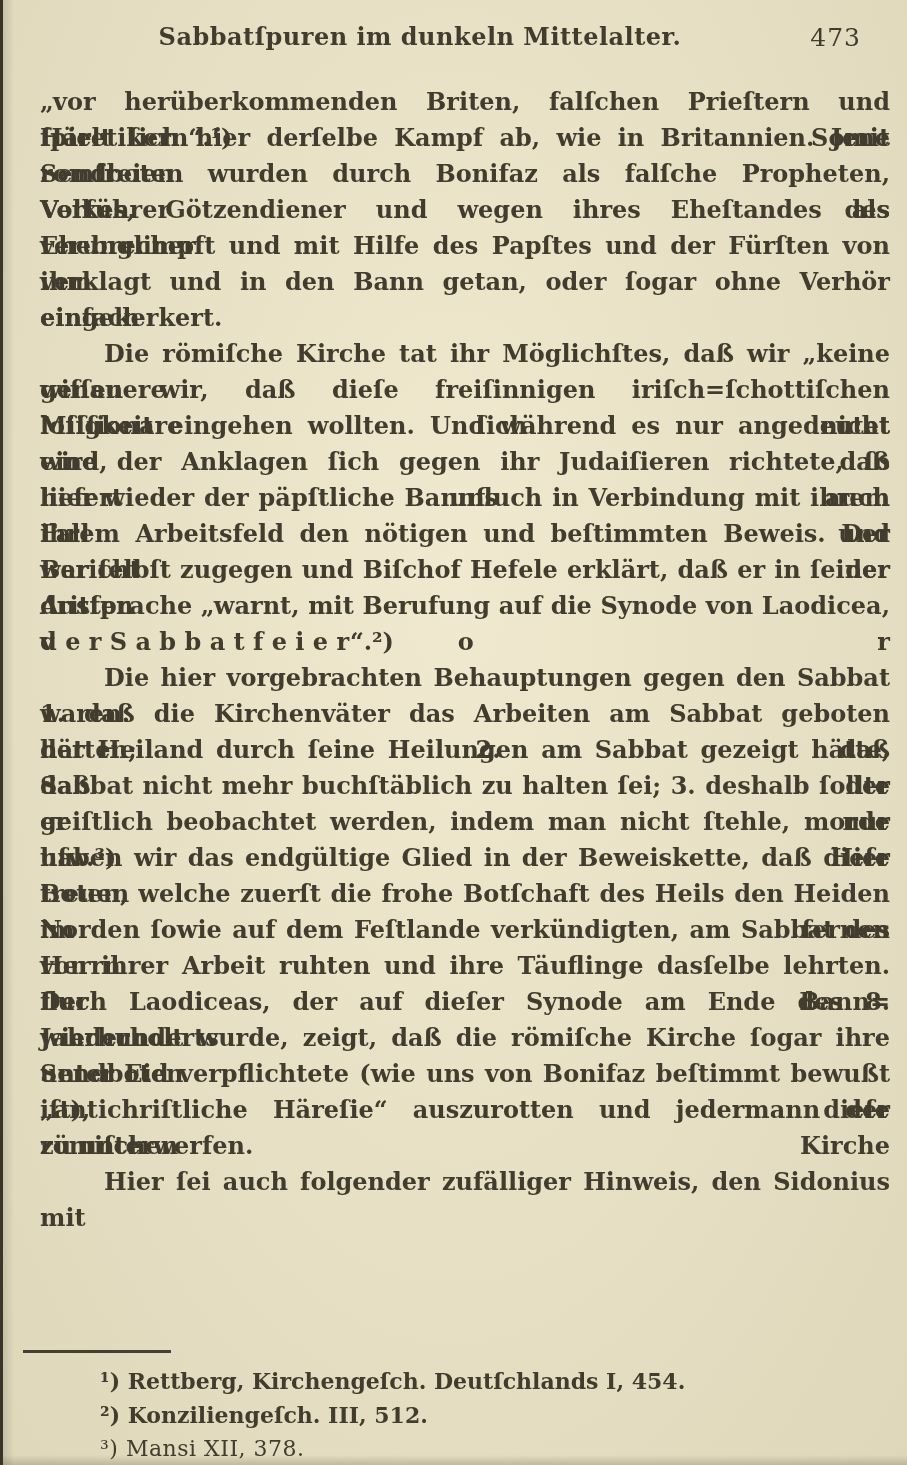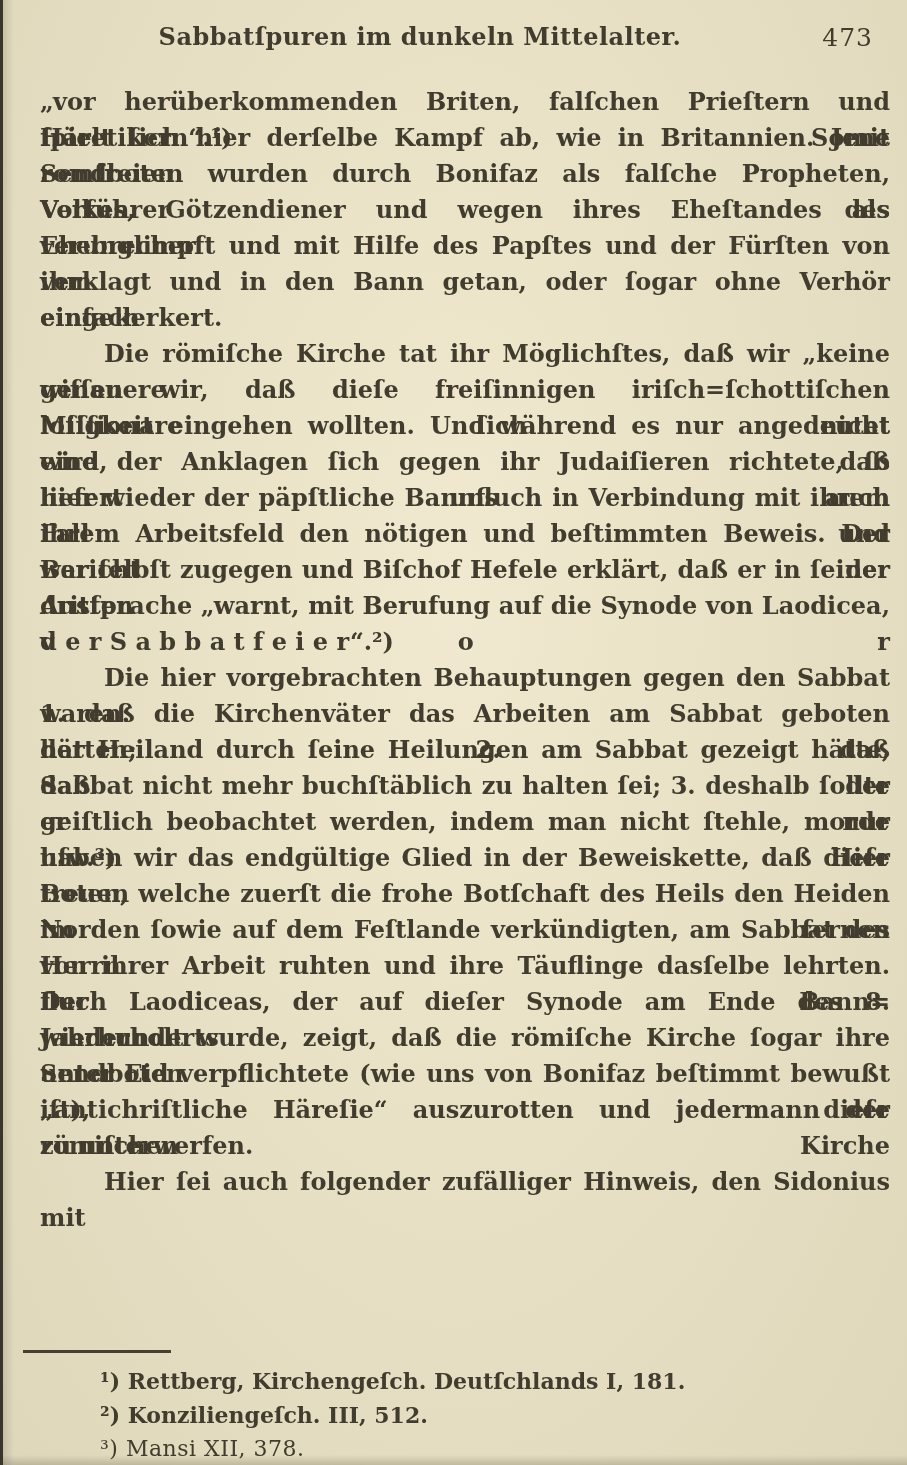--- a/index.html
+++ b/index.html
@@ -18,21 +18,21 @@
   }
   .edge-left{position:absolute;left:0;top:0;bottom:0;width:3px;background:#3a352a;}
   .header{
     position:absolute;top:22px;left:30px;width:850px;height:34px;
   }
   .header-title{
     position:absolute;left:0;right:70px;text-align:center;
     font-size:24px;font-weight:bold;letter-spacing:0.5px;
   }
   .page-number{
-    position:absolute;right:7px;top:1px;
+    position:absolute;right:19px;top:1px;
     font-size:25px;font-weight:normal;letter-spacing:1px;
   }
   .body-text{
     position:absolute;top:84px;left:40px;width:850px;
   }
   .line{
     font-size:24px;font-weight:bold;
     line-height:36px;height:36px;
     text-align:justify;text-align-last:justify;
     white-space:normal;
@@ -91,16 +91,16 @@
     <div class="line">fluch Laodiceas, der auf dieſer Synode am Ende des 8. Jahrhunderts</div>
     <div class="line">wiederholt wurde, zeigt, daß die römiſche Kirche ſogar ihre Sendboten</div>
     <div class="line">unter Eid verpflichtete (wie uns von Bonifaz beſtimmt bewußt iſt), dieſe</div>
     <div class="line">„antichriſtliche Häreſie“ auszurotten und jedermann der römiſchen Kirche</div>
     <div class="line last">zu unterwerfen.</div>
     <div class="line indent">Hier ſei auch folgender zufälliger Hinweis, den Sidonius mit</div>
   </div>
 
 <div class="footnote-rule"></div>
 <div class="footnotes">
-    <div class="footnote">¹) Rettberg, Kirchengeſch. Deutſchlands I, 181.</div>
+    <div class="footnote">¹) Rettberg, Kirchengeſch. Deutſchlands I, 454.</div>
     <div class="footnote">²) Konziliengeſch. III, 512.</div>
     <div class="footnote antiqua">³) Mansi XII, 378.</div>
   </div>
 
 </body></html>

